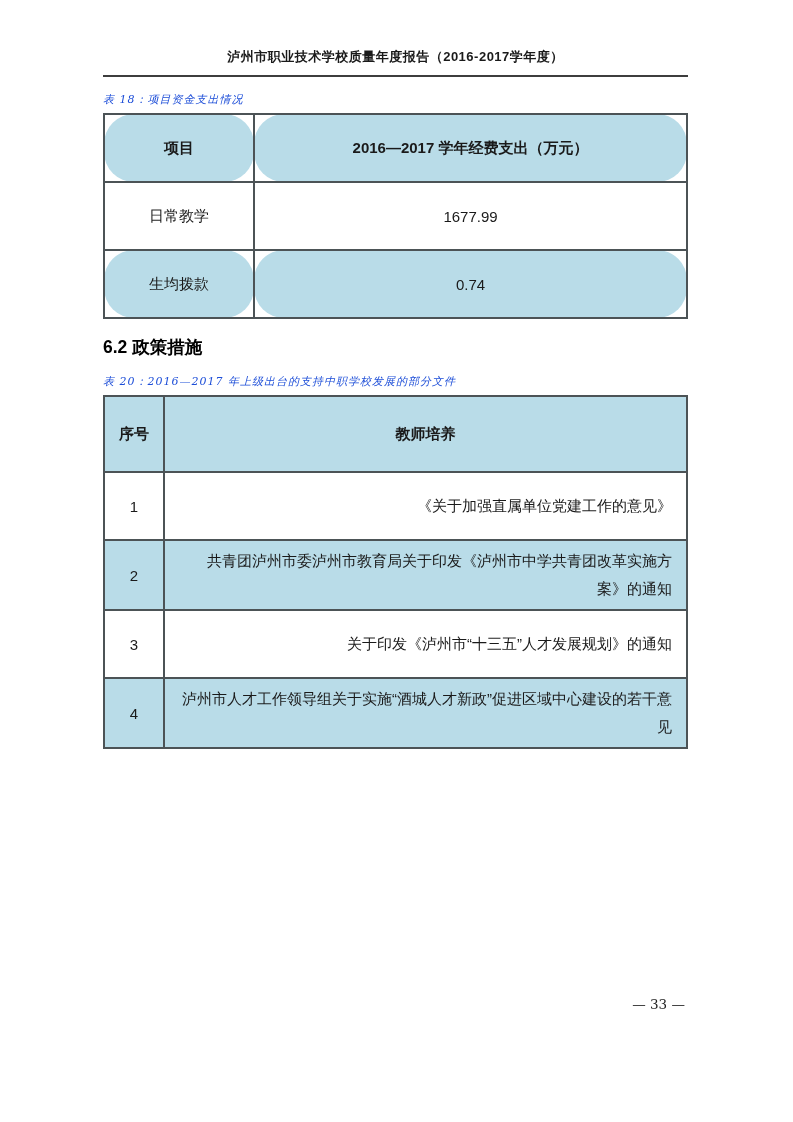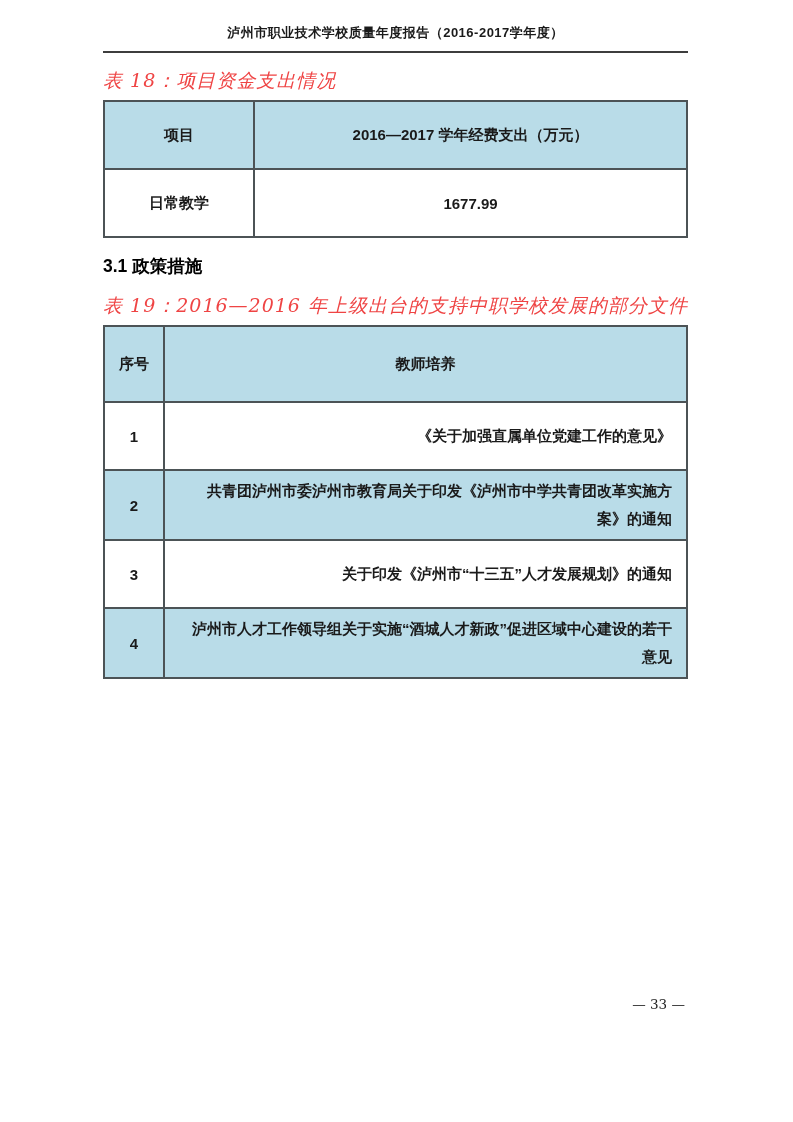--- a/index.html
+++ b/index.html
@@ -8,64 +8,63 @@
     width: 793px;
     height: 1122px;
     font-family: "Liberation Sans", sans-serif;
     color: #111;
     position: relative;
     overflow: hidden;
   }
   .page {
     width: 793px;
     height: 1122px;
-    padding: 24px 105px 0 103px;
+    padding: 48px 105px 0 103px;
   }
   
   .doc-header {
     text-align: center;
     font-size: 13px;
     font-weight: 600;
     letter-spacing: 0.5px;
     padding-bottom: 9px;
     border-bottom: 2px solid #3d3d3d;
     color: #1a1a1a;
   }
   
   .table-caption {
     font-family: "DejaVu Serif", serif;
     font-style: italic;
-    font-size: 19px;
-    color: #ef4444;
+    font-size: 11px;
+    color: #1d4ed8;
     margin-top: 15px;
     margin-bottom: 6px;
     letter-spacing: 1px;
   }
   
   table {
     border-collapse: collapse;
     width: 100%;
     table-layout: fixed;
   }
   table, th, td {
     border: 2px solid #4c5356;
   }
   th, td {
     font-size: 15px;
     color: #1a1a1a;
     vertical-align: middle;
-    font-weight: bold;
   }
   thead th {
     background: #b9dce8;
     font-weight: bold;
     text-align: center;
   }
   
-  .table18 th, .table18 td { height: 68px; text-align: center; }
+  .table18 th, .table18 td { height: 68px; text-align: center; border-radius: 30px; }
   .table18 col.c-item { width: 150px; }
   .table18 tbody tr:nth-child(even) td { background: #b9dce8; }
   
   .table19 thead th { height: 76px; }
   .table19 td { height: 68px; }
   .table19 col.c-no { width: 60px; }
   .table19 td.cell-no { text-align: center; }
   .table19 td.cell-name {
     text-align: right;
     padding: 6px 14px 6px 13px;
@@ -117,27 +116,31 @@
       <tr>
         <th>项目</th>
         <th>2016—2017 学年经费支出（万元）</th>
       </tr>
     </thead>
     <tbody>
       <tr>
         <td>日常教学</td>
         <td>1677.99</td>
       </tr>
+      <tr>
+        <td>生均拨款</td>
+        <td>0.74</td>
+      </tr>
     </tbody>
   </table>
 
-  <div class="section-heading">3.1 政策措施</div>
+  <div class="section-heading">6.2 政策措施</div>
 
 
-  <div class="table-caption">表 19：2016—2016 年上级出台的支持中职学校发展的部分文件</div>
+  <div class="table-caption">表 20：2016—2017 年上级出台的支持中职学校发展的部分文件</div>
 
   <table class="table19">
     <colgroup>
         <col class="c-no">
         <col>
       </colgroup>
     <thead>
       <tr>
         <th>序号</th>
         <th>教师培养</th>

